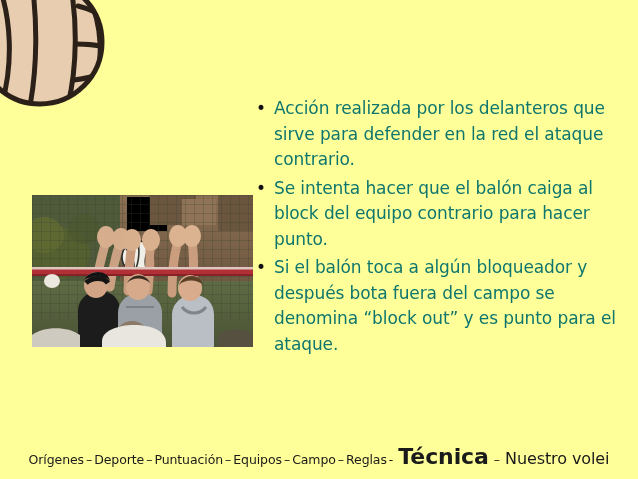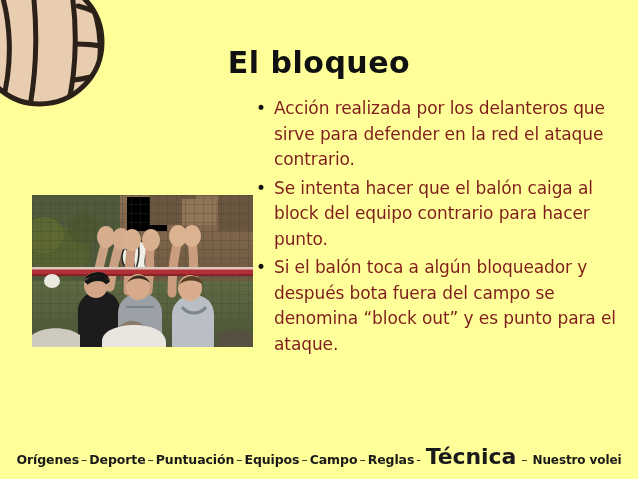--- a/index.html
+++ b/index.html
@@ -67,21 +67,21 @@
     line-height: 25.5px;
     color: #111111;
     text-align: left;
     padding-left: 4px;
     box-sizing: border-box;
   }
   .bullet-text {
     flex: 1 1 auto;
     font-size: 17px;
     line-height: 25.5px;
-    color: #7f1d1d;
+    color: #0f766e;
     letter-spacing: -0.1px;
   }
 
   
   .photo {
     position: absolute;
     left: 32px;
     top: 195px;
     width: 221px;
     height: 152px;
@@ -97,33 +97,32 @@
     left: 0;
     top: 444px;
     width: 638px;
     text-align: center;
     color: #1a1a1a;
     white-space: nowrap;
   }
   .footer .nav-item {
     font-size: 12.5px;
     letter-spacing: -0.1px;
-    font-weight: bold;
   }
   .footer .nav-sep {
     font-size: 12.5px;
     padding: 0 2px;
   }
   .footer .nav-item.current {
     font-size: 22px;
     font-weight: bold;
     padding: 0 3px;
   }
   .footer .nav-item.last {
-    font-size: 12px;
+    font-size: 16px;
     padding-left: 3px;
   }
 </style>
 </head>
 <body>
 
 <div id="slide">
 
   <div class="ball-wrap">
     <svg viewBox="0 0 128 148" xmlns="http://www.w3.org/2000/svg">
@@ -138,21 +137,20 @@
         <path d="M48 0 C 56 46, 56 100, 46 146"></path>
         <path d="M86 4 C 96 44, 96 100, 84 142"></path>
         <path d="M104 24 C 120 48, 124 96, 108 128"></path>
         <path d="M96 36 C 112 40, 122 46, 128 54"></path>
         <path d="M94 74 C 110 74, 122 76, 130 80"></path>
         <path d="M92 110 C 108 108, 120 104, 128 100"></path>
       </g>
     </svg>
   </div>
 
-  <div class="title">El bloqueo</div>
 
   <div class="body-block">
 
     <div class="bullet-row">
       <span class="bullet-dot">•</span>
       <span class="bullet-text">Acción realizada por los delanteros que sirve para defender en la red el ataque contrario.</span>
     </div>
 
     <div class="bullet-row">
       <span class="bullet-dot">•</span>

